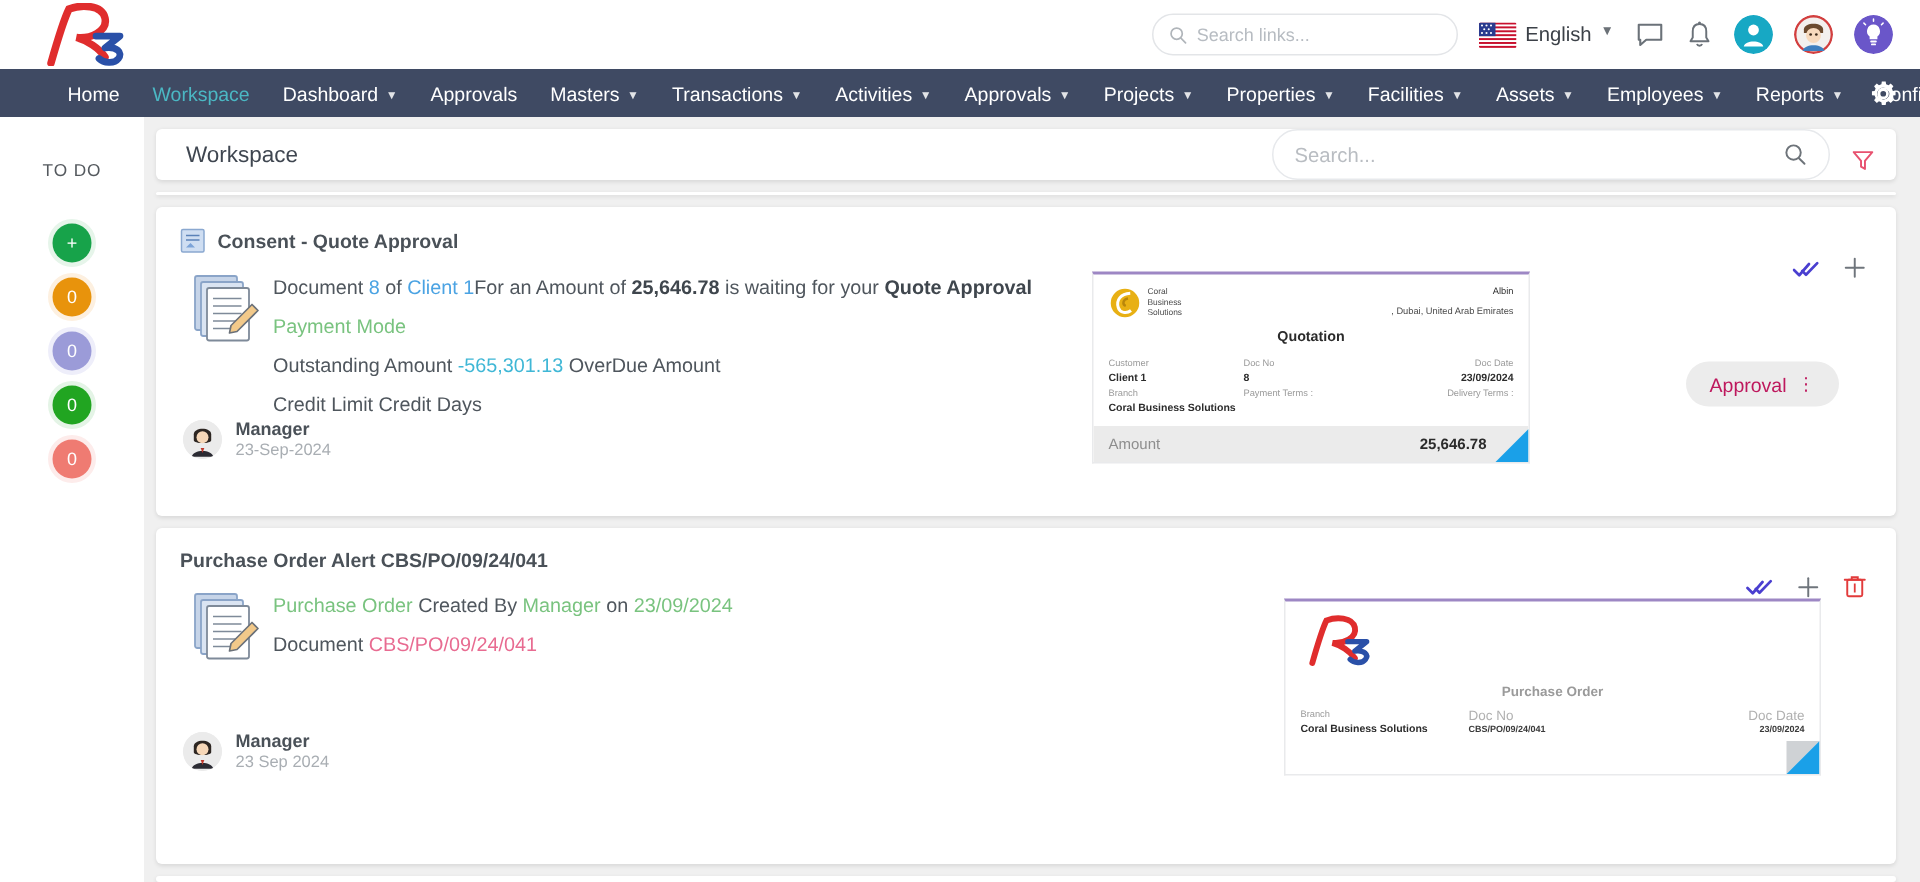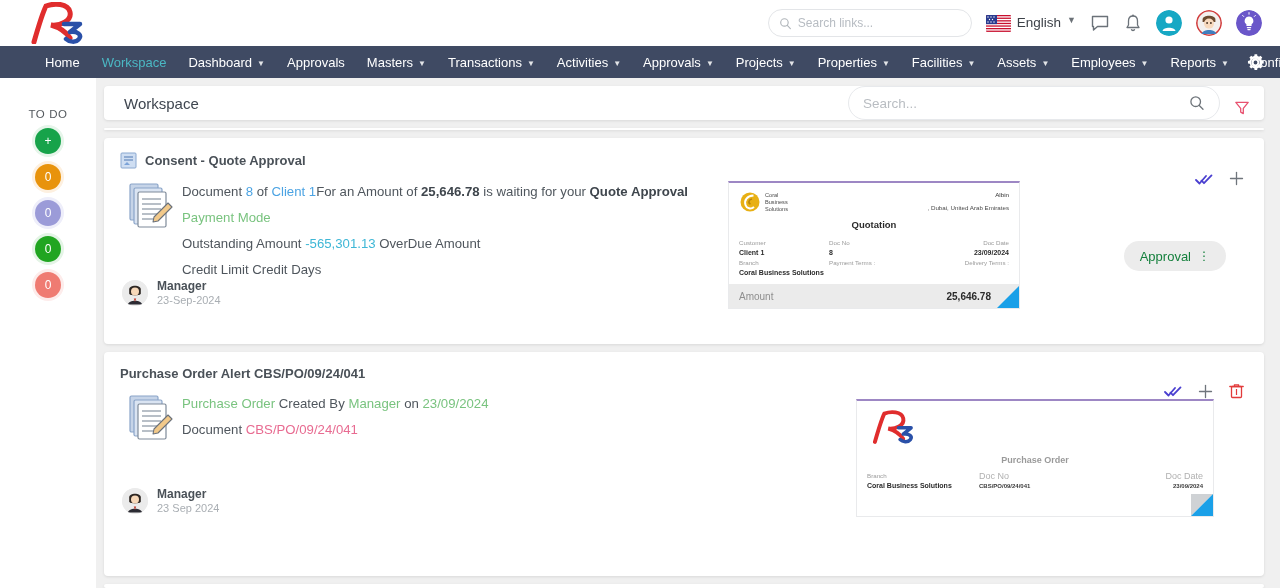--- a/index.html
+++ b/index.html
@@ -62,21 +62,21 @@
   }
 
   
   .body-area { display: flex; height: calc(588px - 78px); background: #f0f0f0; }
 
   .sidebar {
     width: 96px; background: #ffffff; padding-top: 30px;
     display: flex; flex-direction: column; align-items: center;
     flex: 0 0 96px;
   }
-  .todo-label { font-size: 11.5px; color: #54595e; letter-spacing: .6px; margin-bottom: 8px; }
+  .todo-label { font-size: 11.5px; color: #54595e; letter-spacing: .6px; margin-bottom: 29px; }
   .badge {
     width: 26px; height: 26px; border-radius: 50%;
     display: flex; align-items: center; justify-content: center;
     color: #fff; font-size: 12px; margin-bottom: 10px; cursor: pointer;
     box-shadow: 0 0 0 4px rgba(255,255,255,0);
   }
   .badge.ring-green { box-shadow: 0 0 0 3px #e6f5ea; }
   .badge.ring-orange { box-shadow: 0 0 0 3px #fdf0e0; }
   .badge.ring-purple { box-shadow: 0 0 0 3px #eeeefa; }
   .badge.ring-green2 { box-shadow: 0 0 0 3px #e4f4e6; }
@@ -133,21 +133,21 @@
   .note-right { width: 520px; flex: 0 0 520px; position: relative; }
   .act-row {
     position: absolute; right: 4px; top: -4px;
     display: flex; align-items: center; gap: 16px;
   }
   .act-ic { cursor: pointer; display: flex; }
 
   .approval-btn {
     position: absolute; right: 22px; top: 66px;
     background: #ececec; border-radius: 16px; border: none;
-    height: 30px; padding: 0 16px; font-size: 13px; color: #15803d;
+    height: 30px; padding: 0 16px; font-size: 13px; color: #be185d;
     display: flex; align-items: center; gap: 7px; cursor: pointer;
     font-family: "Liberation Sans", sans-serif;
     text-align: right;
   }
   .dots-v { letter-spacing: 0; font-size: 12px; line-height: 1; }
 
   
   .preview {
     background: #fff; border: 1px solid #e9eaec;
     border-top: 2.5px solid #9d87c4;

